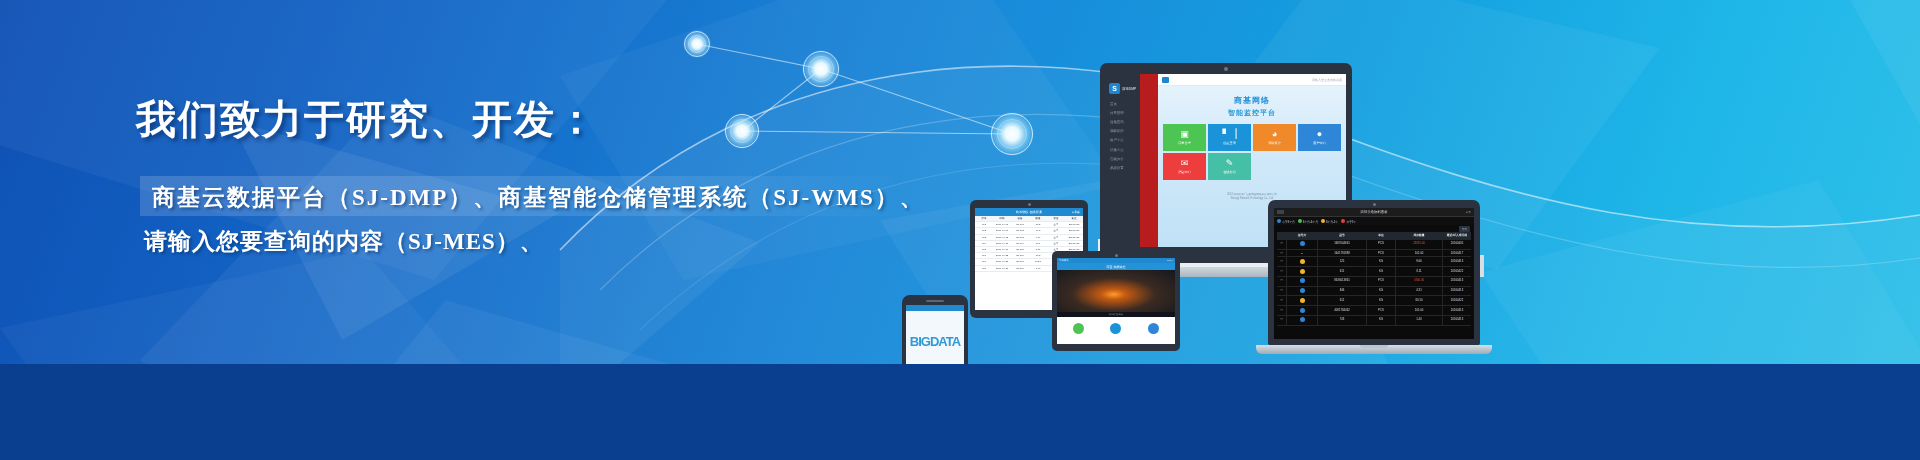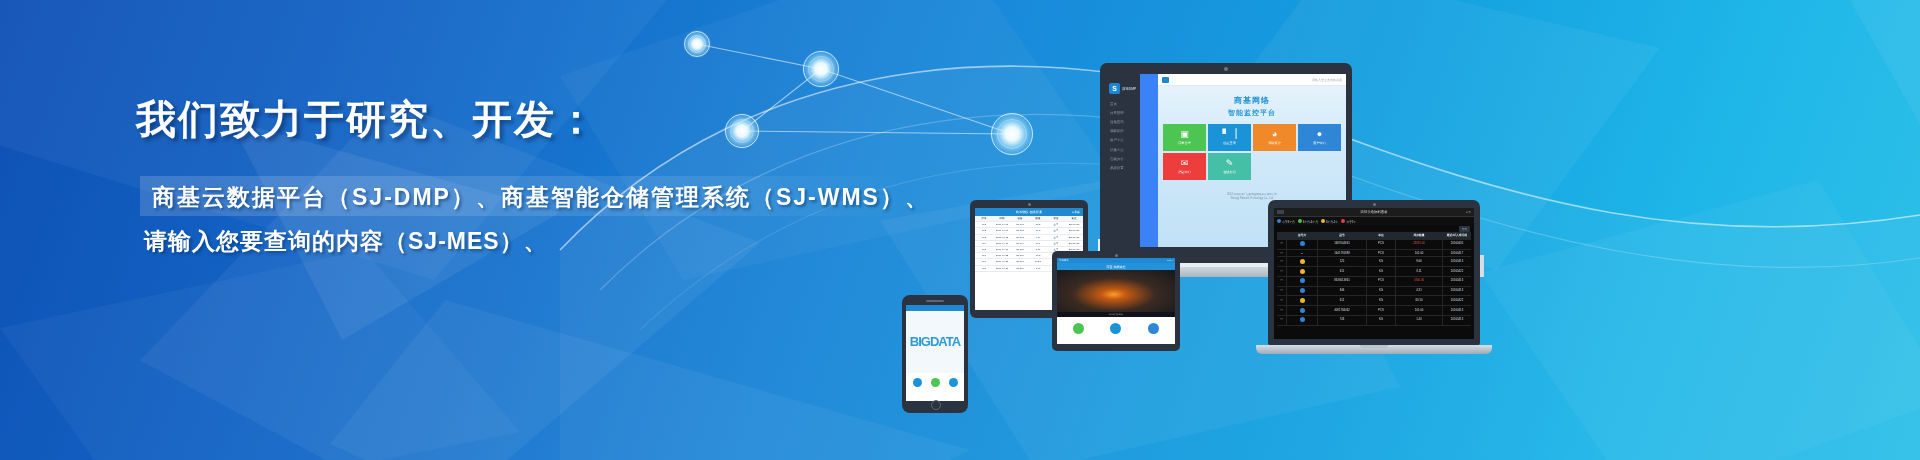--- a/index.html
+++ b/index.html
@@ -1,17 +1,17 @@
 <!DOCTYPE html>
 <html><head>
 <meta charset="utf-8">
 <style>
   html,body{margin:0;padding:0;background:#0a3f8f;}
   body{font-family:"Liberation Sans","DejaVu Sans",sans-serif;}
-  .banner{position:relative;width:1920px;height:460px;overflow:hidden;
+  .banner{position:relative;width:1920px;height:364px;overflow:hidden;
     background:linear-gradient(110deg,#0f50b4 0%,#1263c4 18%,#1a86d8 45%,#14a0e0 68%,#1fb6e8 85%,#2fc0e8 100%);}
 
   
   .facet{position:absolute;pointer-events:none;}
   .f1{left:0;top:-40px;width:700px;height:320px;background:rgba(255,255,255,.045);
       clip-path:polygon(0 0,100% 0,62% 100%,0 58%);}
   .f2{left:140px;top:100px;width:620px;height:420px;background:rgba(255,255,255,.055);
       clip-path:polygon(40% 0,100% 34%,48% 100%,0 62%);}
   .f3{left:0;top:250px;width:520px;height:260px;background:rgba(255,255,255,.04);
       clip-path:polygon(0 30%,70% 0,100% 70%,25% 100%);}
@@ -39,32 +39,32 @@
       background:radial-gradient(circle at 50% 50%,#ffffff 0%,#eafaff 22%,rgba(180,235,255,.55) 45%,rgba(140,215,255,0) 72%);}
   .node .ring{position:absolute;border-radius:50%;border:1px solid rgba(255,255,255,.75);}
   .node .ring2{position:absolute;border-radius:50%;border:1px solid rgba(255,255,255,.4);}
 
   
   .headline{position:absolute;left:136px;top:92px;font-size:40px;font-weight:bold;color:#fff;
       letter-spacing:2px;text-shadow:3px 3px 4px rgba(0,30,80,.55);white-space:nowrap;}
   .hl-band{position:absolute;left:140px;top:176px;width:760px;height:40px;
       background:linear-gradient(90deg,rgba(255,255,255,.16),rgba(255,255,255,.10) 70%,rgba(255,255,255,0));}
   .body-line{position:absolute;font-size:23px;font-weight:bold;color:#fff;white-space:nowrap;
-      text-shadow:2px 2px 3px rgba(0,40,90,.5);}
+      text-shadow:2px 2px 3px rgba(0,40,90,.5);font-family:Liberation Serif, serif;}
   .bl1{left:152px;top:182px;letter-spacing:2px;}
   .bl2{left:144px;top:226px;letter-spacing:1px;}
 
   
   .devices{position:absolute;left:1010px;top:55px;width:910px;height:300px;}
 
   
   .imac{position:absolute;left:90px;top:8px;width:252px;height:200px;}
   .imac-bezel{position:absolute;inset:0;background:#2b3340;border-radius:7px;padding:9px 6px 16px 6px;box-sizing:border-box;}
   .imac-cam{position:absolute;left:50%;top:4px;width:4px;height:4px;margin-left:-2px;border-radius:50%;background:#6d7684;}
-  .imac-screen{position:absolute;left:6px;top:11px;right:6px;bottom:16px;background:#3b82f6;overflow:hidden;display:flex;gap:18px;}
+  .imac-screen{position:absolute;left:6px;top:11px;right:6px;bottom:16px;background:#b91c1c;overflow:hidden;display:flex;gap:18px;}
   .imac-side{width:34px;background:#2b3340;color:#9aa4b2;font-size:4px;padding-top:8px;box-sizing:border-box;}
   .imac-logo{display:flex;align-items:center;gap:2px;padding:1px 3px 5px 3px;}
   .imac-logo .mark{width:11px;height:11px;border-radius:2px;background:#1b87d2;color:#fff;font-size:7px;
       display:flex;align-items:center;justify-content:center;font-weight:bold;}
   .imac-logo .txt{font-size:3.4px;color:#e6ecf3;}
   .imac-side .mi{font-size:3.4px;padding:2.6px 4px;color:#97a2b0;display:flex;align-items:center;gap:2px;white-space:nowrap;}
   .imac-main{flex:1;background:linear-gradient(180deg,#e8f4fc 0%,#d3eafa 40%,#bfe1f6 100%);position:relative;}
   .imac-top{height:11px;background:#fff;display:flex;align-items:center;padding:0 4px;gap:3px;border-bottom:1px solid #e3e9ef;}
   .imac-top .sq{width:7px;height:6px;background:#1b87d2;border-radius:1px;}
   .imac-top .sbar{margin-left:auto;font-size:3px;color:#9aa6b3;}

